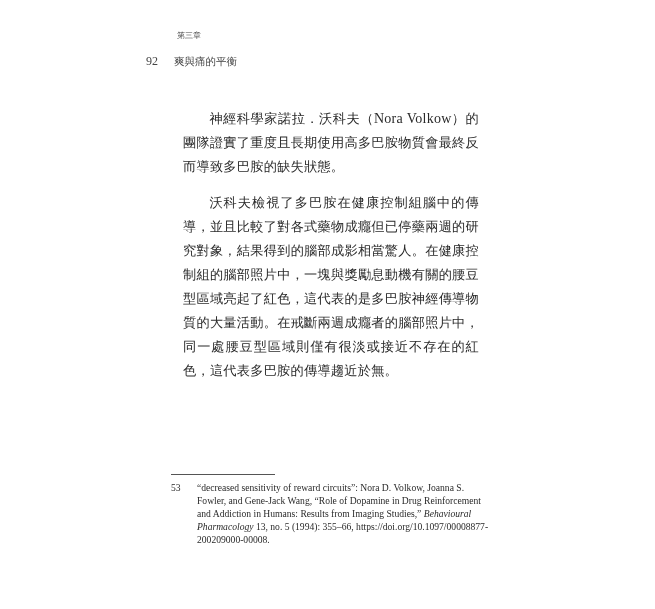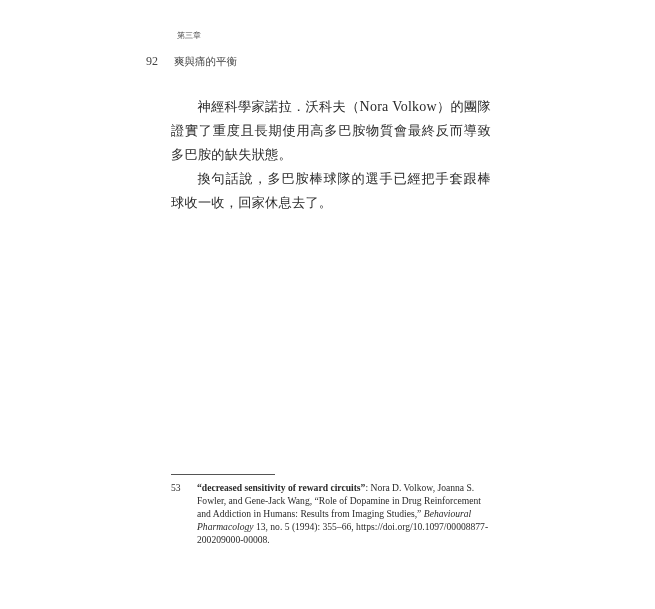--- a/index.html
+++ b/index.html
@@ -59,21 +59,21 @@
       top: 95px;
       width: 320px;
       font-family: "DejaVu Sans", sans-serif;
       font-size: 13.2px;
       line-height: 24px;
       letter-spacing: 0.25px;
       color: #2a2a2a;
       text-align: justify;
     }
     .para {
-      margin: 0;
+      margin: 12px;
       text-indent: 2em;
     }
     .para .latin {
       font-family: "Liberation Serif", serif;
       font-size: 14px;
     }
     .para sub, .para sup {
       font-family: "Liberation Serif", serif;
       font-size: 8px;
     }
@@ -98,44 +98,44 @@
     .footnote {
       position: relative;
       padding-left: 26px;
     }
     .fn-num {
       position: absolute;
       left: 0;
       top: 0;
     }
     .fn-title {
-      font-weight: bold;
+      font-weight: normal;
     }
     .fn-journal {
       font-style: italic;
     }
   </style>
 </head>
 <body>
 
 <div class="page">
 
   <div class="running-head">
     <div class="chapter-label">第三章</div>
     <div class="head-line">
       <span class="page-number">92</span><span class="book-title">爽與痛的平衡</span>
     </div>
   </div>
 
   <div class="body-text">
     <p class="para"><span>神經科學家諾拉．沃科夫（</span><span class="latin">Nora Volkow</span><span>）的團隊證實了重度且長期使用高多巴胺物質會最終反而導致多巴胺的缺失狀態。</span></p>
 
+    <p class="para">沃科夫檢視了多巴胺在健康控制組腦中的傳導，並且比較了對各式藥物成癮但已停藥兩週的研究對象，結果得到的腦部成影相當驚人。在健康控制組的腦部照片中，一塊與獎勵息動機有關的腰豆型區域亮起了紅色，這代表的是多巴胺神經傳導物質的大量活動。在戒斷兩週成癮者的腦部照片中，同一處腰豆型區域則僅有很淡或接近不存在的紅色，這代表多巴胺的傳導趨近於無。</p>
 
 
-    <p class="para">換句話說，多巴胺棒球隊的選手已經把手套跟棒球收一收，回家休息去了。</p>
   </div>
 
   <div class="footnote-rule"></div>
 
   <div class="footnotes">
     <div class="footnote">
       <span class="fn-num">53</span>
       <span class="fn-title">“decreased sensitivity of reward circuits”</span><span>: Nora D. Volkow, Joanna S. Fowler, and Gene-Jack Wang, “Role of Dopamine in Drug Reinforcement and Addiction in Humans: Results from Imaging Studies,” </span><span class="fn-journal">Behavioural Pharmacology</span><span> 13, no. 5 (1994): 355–66, https://doi.org/10.1097/00008877-200209000-00008.</span>
     </div>
   </div>

